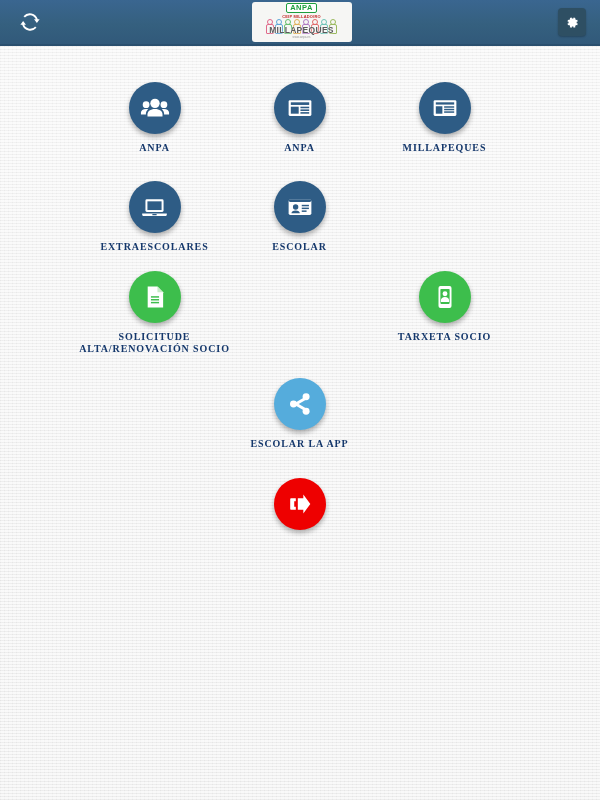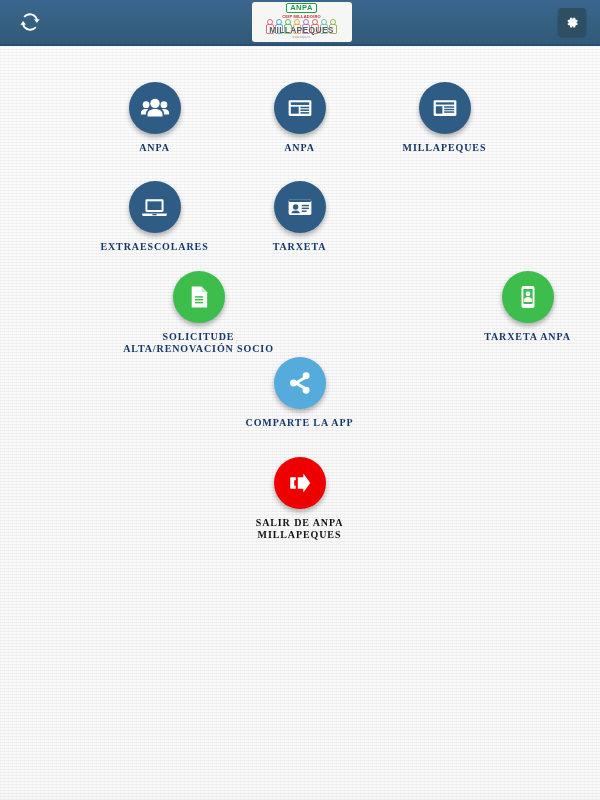--- a/index.html
+++ b/index.html
@@ -125,21 +125,21 @@
     letter-spacing: .9px;
     text-align: center;
     line-height: 12px;
     white-space: pre-line;
     width: 160px;
   }
   .cell-label.dark { color: #111111; }
 
   .r1 { margin-bottom: 27px; }
   .r2 { margin-bottom: 18px; }
-  .r3 { margin-bottom: 2px; gap: 44px; }
+  .r3 { margin-bottom: 23px; }
   .r4 { margin-bottom: 28px; }
 </style>
 </head>
 <body>
 
 <div id="app-header">
 
   <div class="hdr-btn" id="refresh-button">
     <svg width="22" height="22" viewBox="0 0 24 24">
       <path d="M6.5 7.2A7 7 0 0 1 18.4 9.1l-2.0 0.0 3.1 4.1 3.0-4.1-2.0 0A9.2 9.2 0 0 0 4.9 5.6z" fill="#ffffff"></path>
@@ -266,21 +266,21 @@
         <svg width="28" height="28" viewBox="0 0 32 32">
           <rect x="3" y="7" width="26" height="18" rx="2" fill="#fff"></rect>
           <rect x="3" y="7" width="26" height="3.4" rx="2" fill="#2e5c85"></rect>
           <circle cx="11" cy="16" r="3.1" fill="#2e5c85"></circle>
           <path d="M11 20c-3 0-4.8 1.5-4.8 3.1h9.6c0-1.6-1.8-3.1-4.8-3.1z" fill="#2e5c85"></path>
           <rect x="18" y="13.5" width="8.2" height="1.7" fill="#2e5c85"></rect>
           <rect x="18" y="16.7" width="8.2" height="1.7" fill="#2e5c85"></rect>
           <rect x="18" y="19.9" width="5.5" height="1.7" fill="#2e5c85"></rect>
         </svg>
       </div>
-      <div class="cell-label">TARXETA</div>
+      <div class="cell-label">ESCOLAR</div>
     </div>
   </div>
 
   <div class="grid-row r3">
     <div class="row-pad"></div>
 
     <div class="cell">
       <div class="icon-circle c-green">
         <svg width="26" height="26" viewBox="0 0 32 32">
           <path d="M7 3h12l7 7v19H7z" fill="#fff"></path>
@@ -298,50 +298,49 @@
 
     <div class="cell">
       <div class="icon-circle c-green">
         <svg width="26" height="26" viewBox="0 0 32 32">
           <rect x="8" y="2.5" width="16" height="27" rx="2.4" fill="#fff"></rect>
           <rect x="10.3" y="6" width="11.4" height="18.5" rx="1" fill="#3dbe4c"></rect>
           <circle cx="16" cy="12" r="3" fill="#fff"></circle>
           <path d="M16 16c-3.1 0-5 1.8-5 3.8v2.4h10v-2.4c0-2-1.9-3.8-5-3.8z" fill="#fff"></path>
         </svg>
       </div>
-      <div class="cell-label">TARXETA ANPA</div>
+      <div class="cell-label">TARXETA SOCIO</div>
     </div>
   </div>
 
   <div class="grid-row r4">
     <div class="row-gap"></div>
     <div class="row-pad"></div>
 
     <div class="cell">
       <div class="icon-circle c-cyan">
         <svg width="26" height="26" viewBox="0 0 32 32">
           <circle cx="23.5" cy="7" r="4.3" fill="#fff"></circle>
           <circle cx="8" cy="16" r="4.3" fill="#fff"></circle>
           <circle cx="23.5" cy="25" r="4.3" fill="#fff"></circle>
           <path d="M10 14.5l12-7 1.8 3-12 7z" fill="#fff"></path>
           <path d="M11.8 14.5l12 7-1.8 3-12-7z" fill="#fff"></path>
         </svg>
       </div>
-      <div class="cell-label">COMPARTE LA APP</div>
+      <div class="cell-label">ESCOLAR LA APP</div>
     </div>
   </div>
 
   <div class="grid-row">
     <div class="row-gap"></div>
     <div class="row-pad"></div>
 
     <div class="cell">
       <div class="icon-circle c-red">
         <svg width="28" height="28" viewBox="0 0 32 32">
           <path d="M6 9.5h5.2v3.4H9.4v6.2h1.8v3.4H6c-.7 0-1.2-.5-1.2-1.2V10.7c0-.7.5-1.2 1.2-1.2z" fill="#fff"></path>
           <path d="M13.5 9.5h6.3V5.2l8 10.8-8 10.8v-4.3h-6.3z" fill="#fff"></path>
         </svg>
       </div>
-      <div class="cell-label dark">SALIR DE ANPA MILLAPEQUES</div>
     </div>
   </div>
 
 </div>
 
 </body></html>

